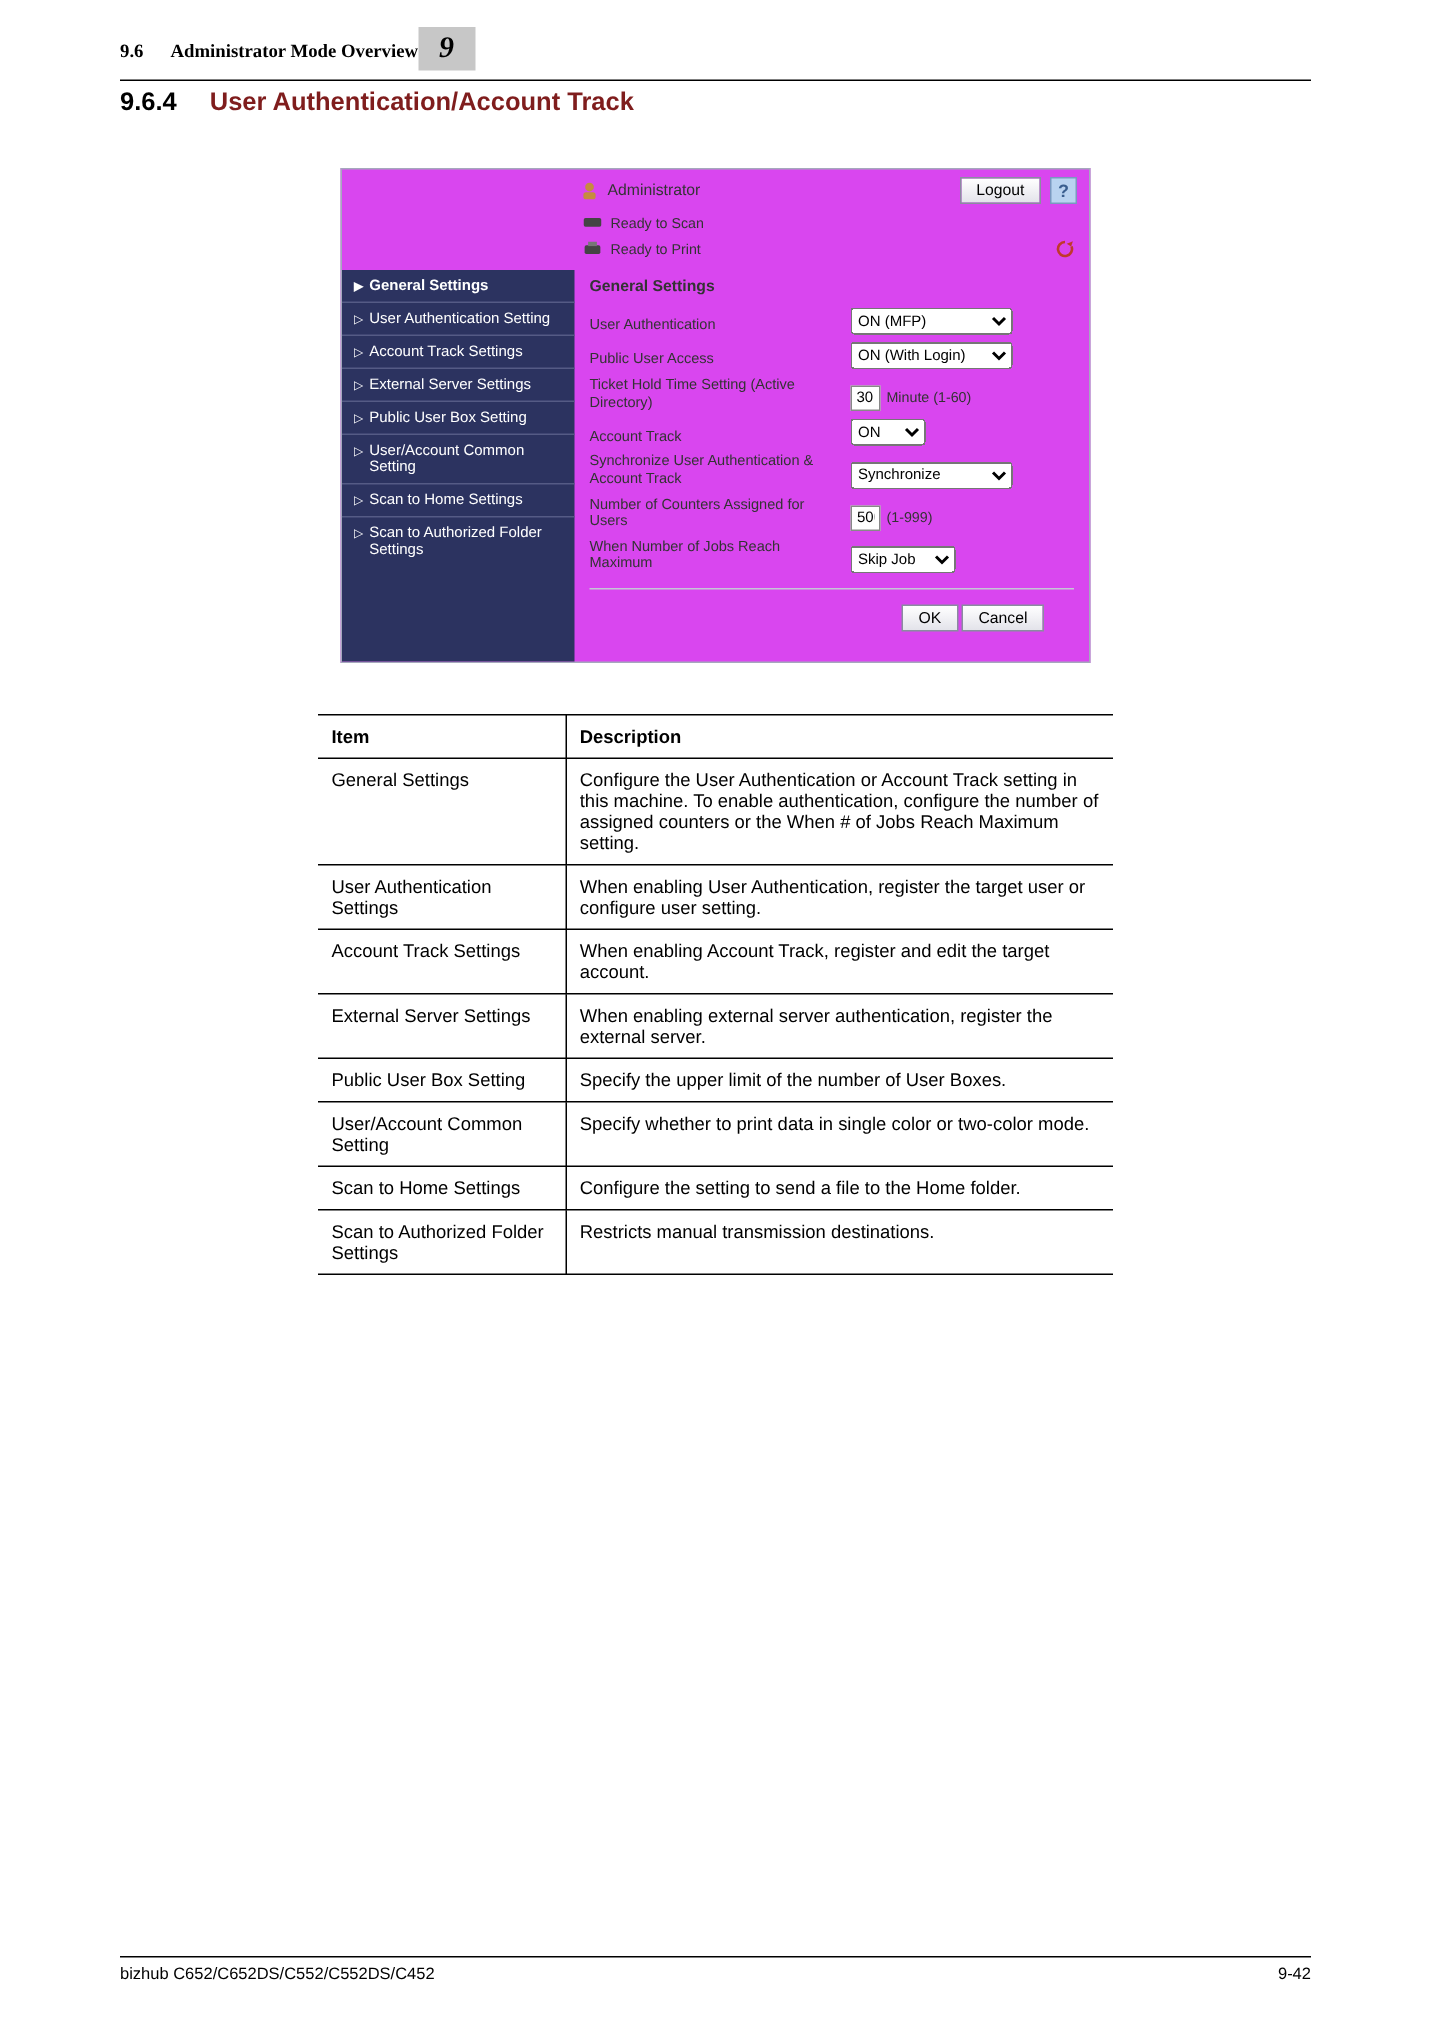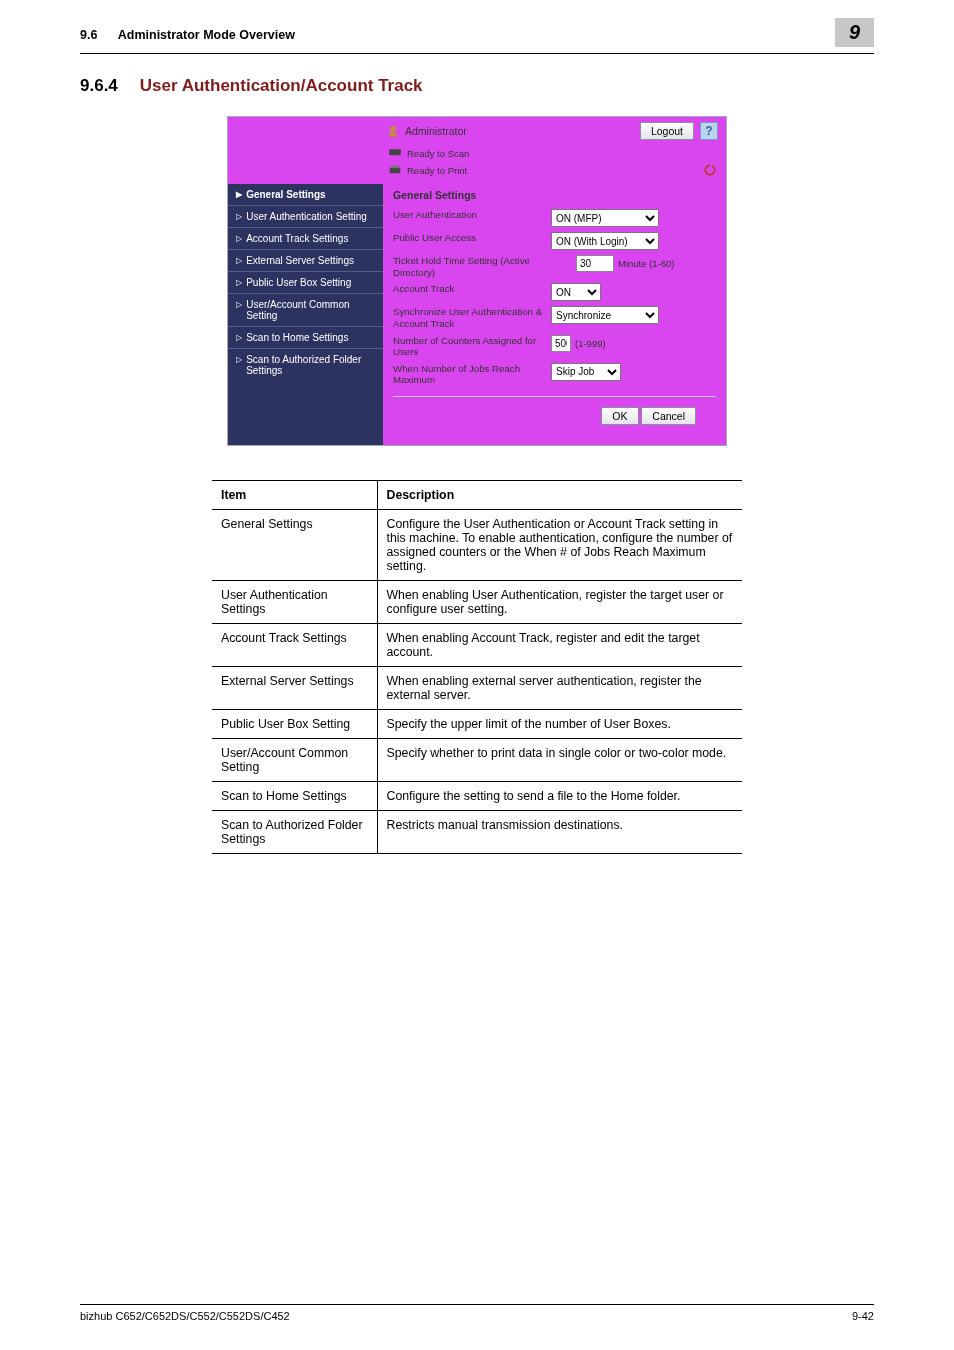--- a/index.html
+++ b/index.html
@@ -7,36 +7,36 @@
       width: 954px;
       height: 1350px;
       background: #fff;
       font-family: Arial, Helvetica, sans-serif;
       color: #000;
       position: relative;
       padding: 0 80px;
     }
     .header-bar {
       display: flex;
-      justify-content: space-between;
       align-items: baseline;
       padding: 18px 0 6px 0;
       border-bottom: 1.5px solid #000;
-      margin-bottom: 22px;
+      margin-bottom: 4px;
+      font-family: Liberation Serif, serif;
     }
     .header-left { font-size: 12.5px; font-weight: bold; }
     .header-right {
       background: #c7c7c7;
       color: #000;
       font-size: 20px;
       font-weight: bold;
       padding: 3px 14px;
       font-style: italic;
     }
-    .section-title { display: flex; gap: 22px; margin-bottom: 20px; }
+    .section-title { display: flex; gap: 22px; margin-bottom: 34px; }
     .section-num { font-size: 17px; font-weight: bold; }
     .section-text { font-size: 17px; font-weight: bold; color: #7f1d1d; }
 
     .screenshot {
       width: 500px;
       margin: 0 auto 34px auto;
       border: 1px solid #a5a8bd;
       background: #d946ef;
       font-family: Tahoma, Arial, sans-serif;
       font-size: 10px;
@@ -86,21 +86,21 @@
 
     .ss-body { display: flex; }
     .ss-sidebar { width: 155px; background: #2c3360; color: #fff; font-size: 10px; }
     .ss-sidebar-item { padding: 5px 6px 5px 8px; border-top: 1px solid #555b85; display: flex; align-items: flex-start; gap: 4px; cursor: pointer; }
     .ss-sidebar-item:first-child { border-top: none; }
     .ss-sidebar-item.active { font-weight: bold; }
     .ss-tri { font-size: 8px; margin-top: 1px; }
 
     .ss-content { flex: 1; padding: 5px 10px 10px 10px; }
     .ss-h { font-weight: bold; font-size: 10.5px; margin-bottom: 8px; }
-    .ss-row { display: flex; align-items: flex-start; margin-bottom: 5px; gap: 8px; }
+    .ss-row { display: flex; align-items: flex-end; margin-bottom: 5px; gap: 24px; }
     .ss-label { width: 150px; font-size: 9.7px; line-height: 1.2; }
     .ss-field select { font-size: 10px; height: 18px; }
     .ss-field input[type=text] { font-size: 10px; height: 17px; border: 1px solid #888; padding: 0 3px; }
     .ss-disabled select { color: #999; background: #f0f0f0; }
     .ss-range { margin-left: 4px; font-size: 9.5px; }
     .ss-ml { margin-left: 4px; font-size: 9.5px; }
     .ss-btnrow { text-align: right; padding: 10px 20px 10px 0; border-top: 1px solid #c5c7d5; margin-top: 10px; }
 
     .tbl-outer {
       width: 530px; margin: 0 auto; border-collapse: collapse;
@@ -222,21 +222,21 @@
       <div class="ss-row">
         <div class="ss-label">User Authentication</div>
         <div class="ss-field"><select style="width:108px"><option>ON (MFP)</option></select></div>
       </div>
       <div class="ss-row">
         <div class="ss-label">Public User Access</div>
         <div class="ss-field"><select style="width:108px"><option>ON (With Login)</option></select></div>
       </div>
       <div class="ss-row">
         <div class="ss-label">Ticket Hold Time Setting (Active Directory)</div>
-        <div class="ss-field"><input type="text" style="width: 38px; margin-left: 25px;" value="30"><span class="ss-ml">Minute (1-60)</span></div>
+        <div class="ss-field"><input type="text" style="width: 20px;" value="30"><span class="ss-ml">Minute (1-60)</span></div>
       </div>
       <div class="ss-row">
         <div class="ss-label">Account Track</div>
         <div class="ss-field"><select style="width:50px"><option>ON</option></select></div>
       </div>
       <div class="ss-row">
         <div class="ss-label">Synchronize User Authentication &amp; Account Track</div>
         <div class="ss-field"><select style="width:108px"><option>Synchronize</option></select></div>
       </div>
       <div class="ss-row">

